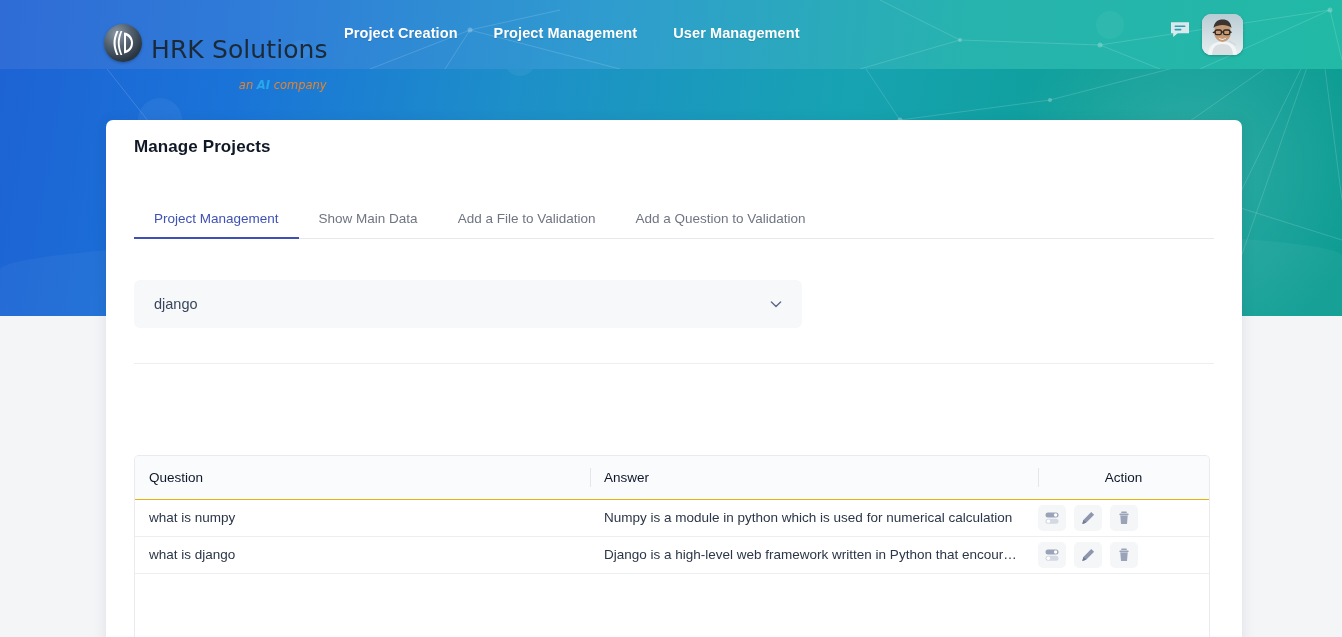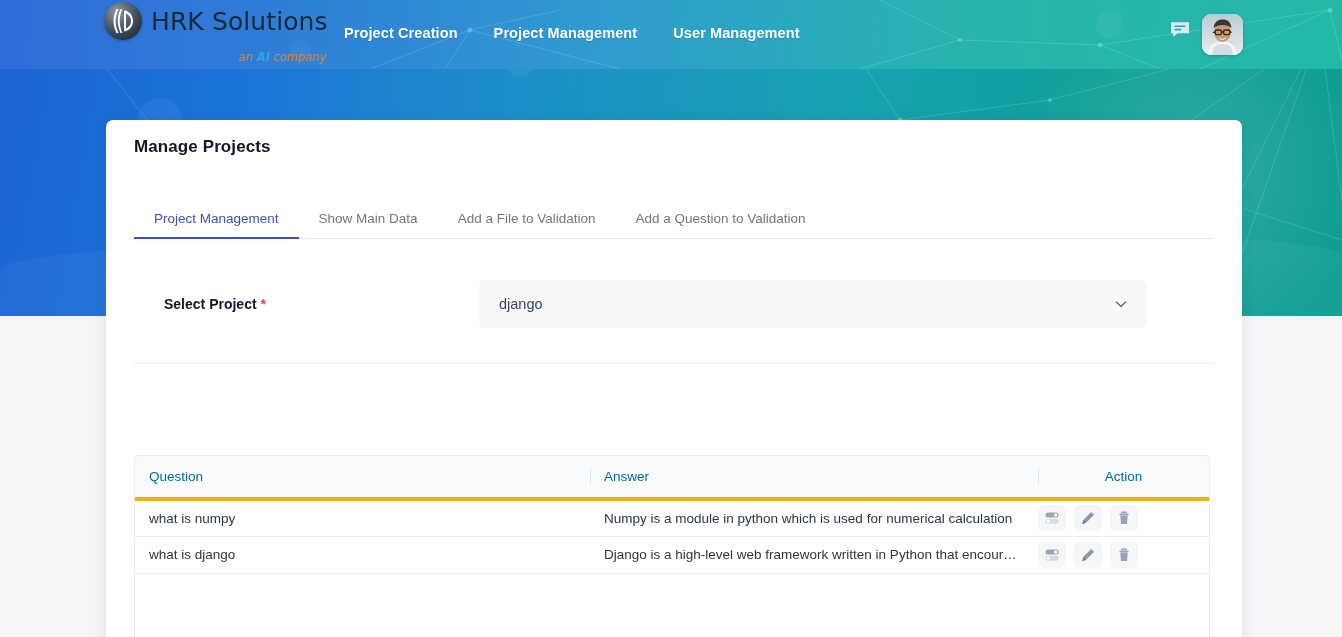--- a/index.html
+++ b/index.html
@@ -29,21 +29,21 @@
   }
 
   
   .topbar {
     position: absolute; left: 0; top: 0; width: 1342px; height: 69px;
     background: linear-gradient(95deg, #2f6cd6 0%, #2f7dd8 20%, #2f9ccf 45%, #27b3ae 72%, #22b9a6 100%);
     display: flex; align-items: center; z-index: 5;
   }
   .topbar-net { position: absolute; inset: 0; opacity: .55; pointer-events: none; }
 
-  .brand { position: absolute; left: 104px; top: 2px; display: flex; align-items: center; }
+  .brand { position: absolute; left: 104px; top: 24px; display: flex; align-items: flex-end; }
   .brand-mark {
     width: 38px; height: 38px; border-radius: 50%;
     background: radial-gradient(circle at 34% 26%, #8d9aa8 0%, #53616f 38%, #2b3742 72%, #1b242c 100%);
     position: relative; flex: none;
     box-shadow: 0 1px 3px rgba(0,0,0,.28);
   }
   .brand-mark svg { position: absolute; left: 0; top: 0; }
   .brand-text { margin-left: 9px; line-height: 1; position: relative; }
   .brand-title {
     font-size: 25px; font-weight: 400; color: #1a2a38; letter-spacing: .1px;
@@ -132,22 +132,22 @@
   
   .table-wrap {
     position: absolute; left: 28px; top: 335px; right: 32px; bottom: 0;
     border: 1px solid #e9ebee; border-bottom: none;
     border-top-left-radius: 5px; border-top-right-radius: 5px;
     background: #fff; overflow: hidden;
   }
   table { width: 100%; border-collapse: collapse; table-layout: fixed; }
   thead th {
     background: #fafbfc; height: 43px; text-align: left;
-    font-size: 13.5px; font-weight: 400; color: #0369a1;
-    padding: 0 14px; border-bottom: 4px solid #eab308; position: relative;
+    font-size: 13.5px; font-weight: 400; color: #0f172a;
+    padding: 0 14px; border-bottom: 1px solid #eab308; position: relative;
   }
   thead th + th::before {
     content: ""; position: absolute; left: 0; top: 12px; bottom: 12px; width: 1px; background: #e3e6ea;
   }
   tbody td {
     height: 37px; font-size: 13.5px; color: #2b3647; padding: 0 14px;
     border-bottom: 1px solid #eceef1; overflow: hidden; white-space: nowrap; text-overflow: ellipsis;
   }
   .col-q { width: 455px; }
   .col-a { width: 448px; }
@@ -289,21 +289,20 @@
     <div class="card-title">Manage Projects</div>
 
     <div class="tabs">
       <button class="tab active">Project Management</button>
       <button class="tab">Show Main Data</button>
       <button class="tab">Add a File to Validation</button>
       <button class="tab">Add a Question to Validation</button>
     </div>
 
     <div class="form-row">
-      <div class="field-label"><span>Select Project</span> <span class="req">*</span></div>
       <div class="select-wrap">
         <span class="select-value">django</span>
         <span class="chev">
           <svg width="16" height="16" viewBox="0 0 16 16">
               <path d="M3.4 6 L8 10.4 L12.6 6" fill="none" stroke="#5b6a86" stroke-width="1.4" stroke-linecap="round" stroke-linejoin="round"></path>
             </svg>
         </span>
       </div>
     </div>
 

